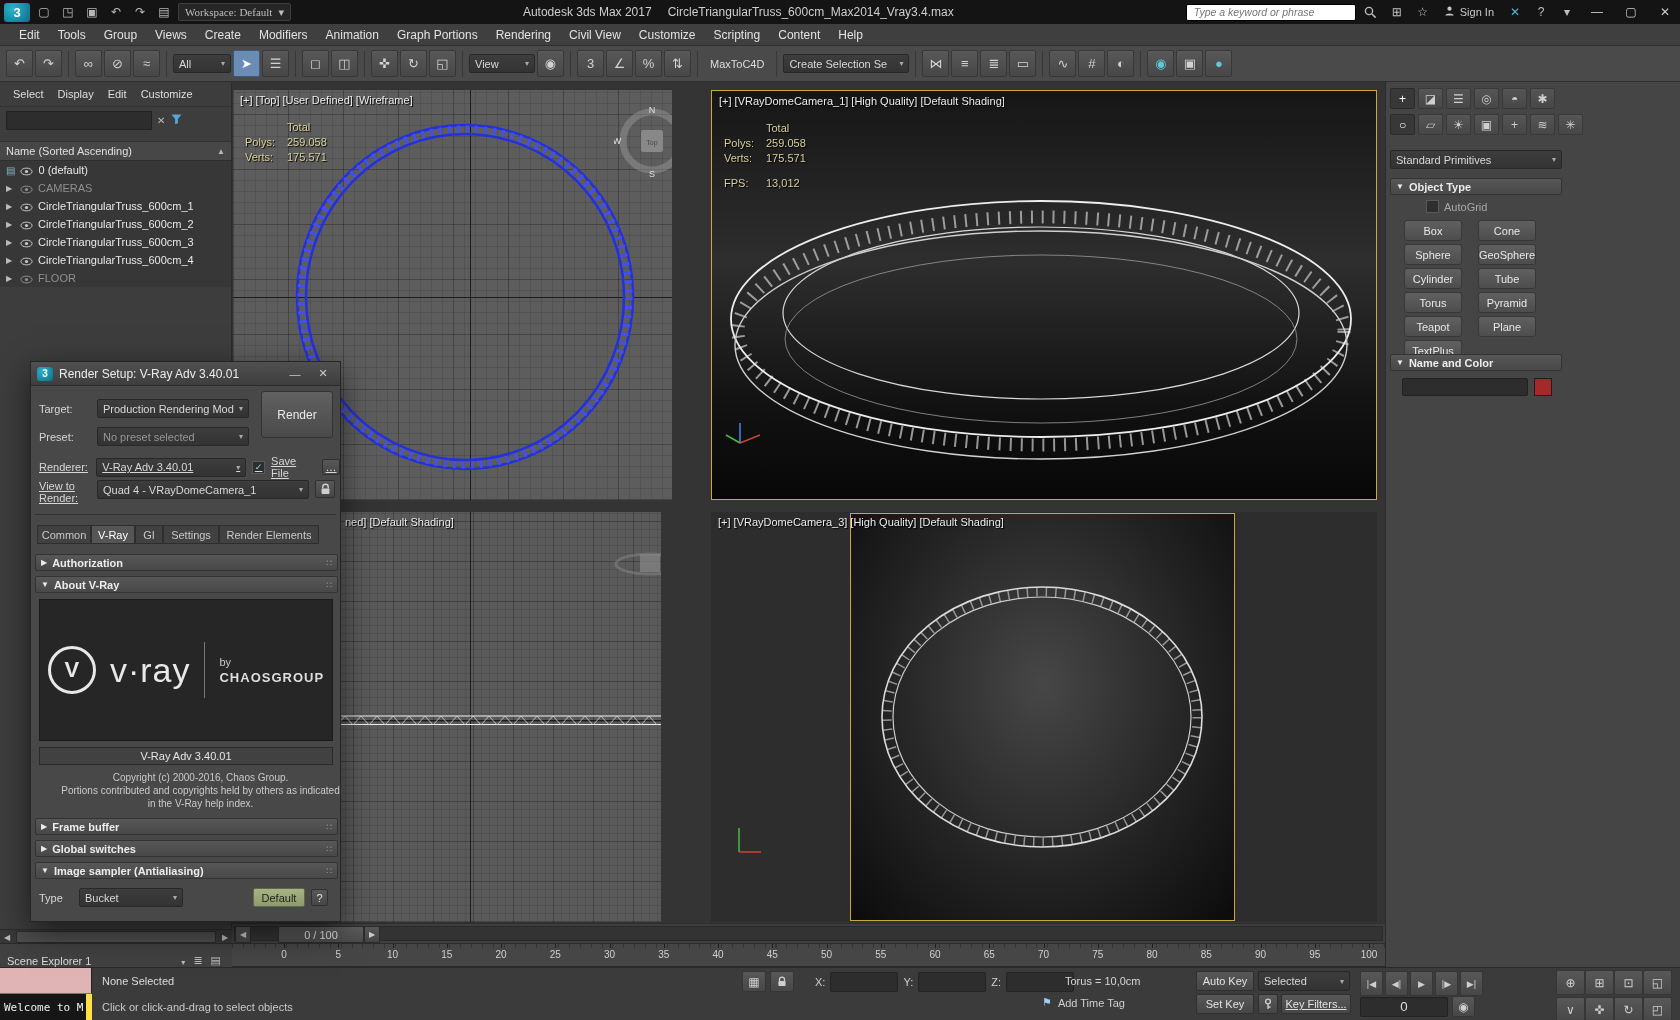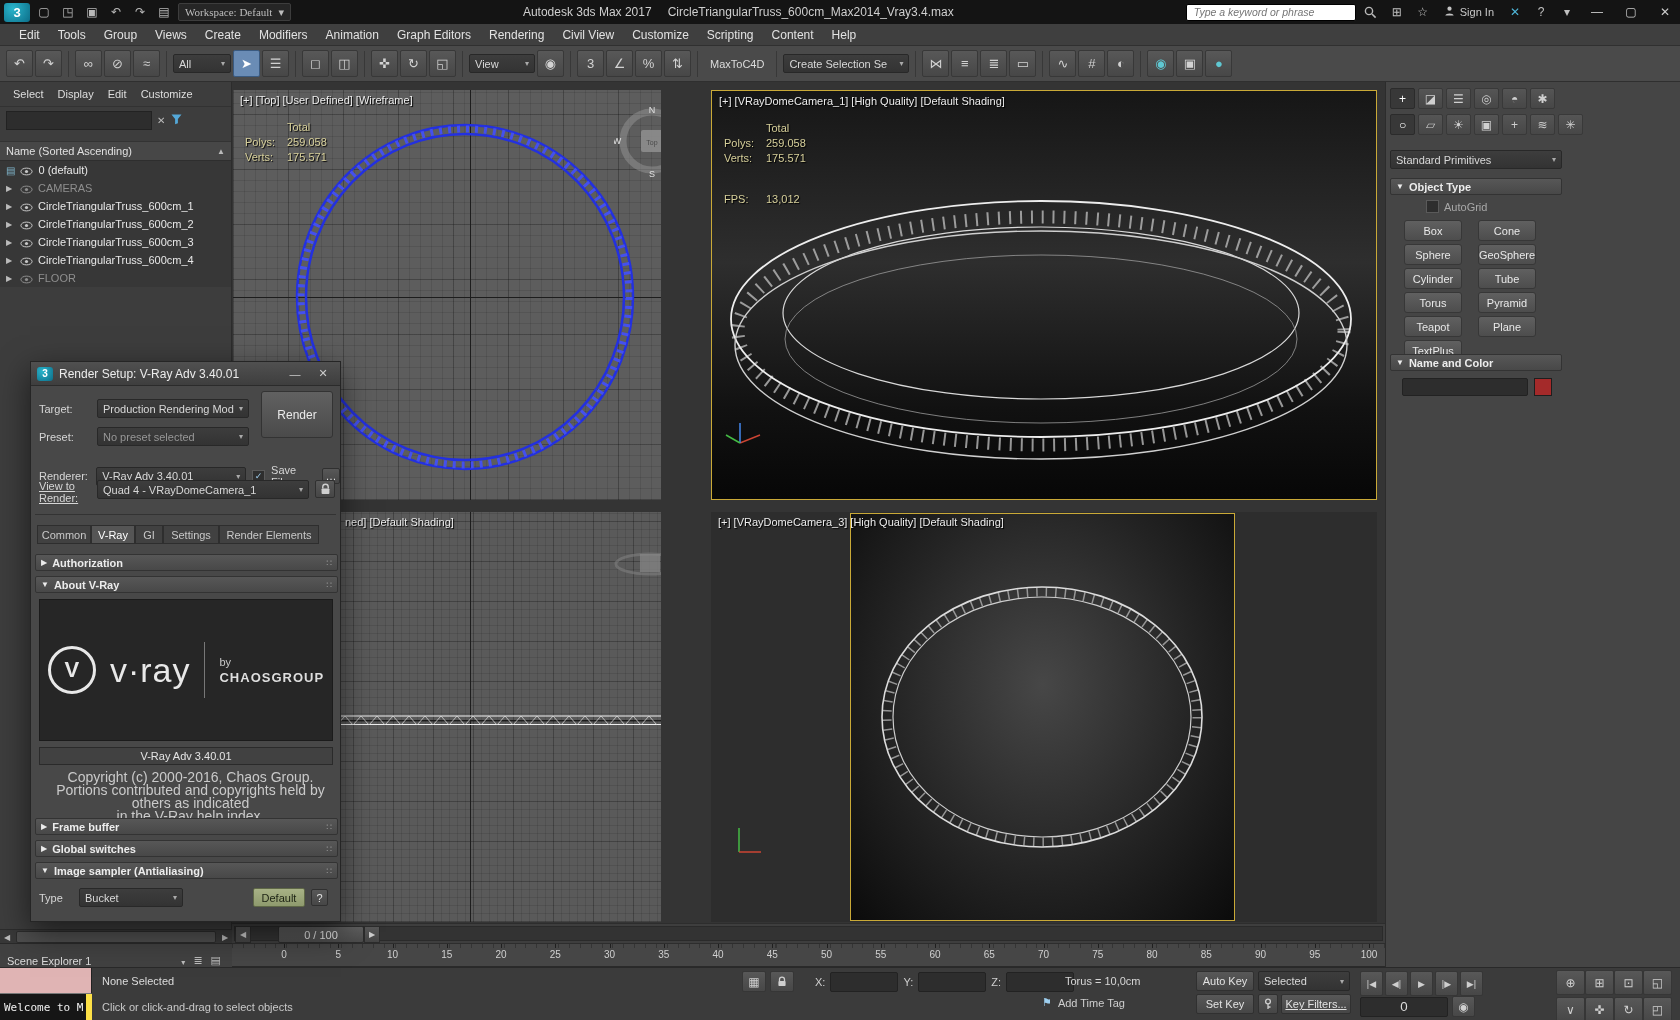--- a/index.html
+++ b/index.html
@@ -54,21 +54,21 @@
   .vp-label{position:absolute;left:7px;top:4px;font-size:11px;color:#ececec;text-shadow:1px 1px 1px #000;z-index:5;white-space:nowrap;}
   .stats{position:absolute;left:12px;top:30px;z-index:5;color:#d6cf9a;text-shadow:1px 1px 1px #000;line-height:15px;}
   .srow{display:flex;}
   .srow .sl{width:42px;}
   .srow .sv{width:56px;text-align:left;}
   .wirebg{background-color:#5d5d5d;
     background-image:
       repeating-linear-gradient(0deg, rgba(0,0,0,0.10) 0 1px, transparent 1px 11px),
       repeating-linear-gradient(90deg, rgba(0,0,0,0.10) 0 1px, transparent 1px 11px),
       repeating-linear-gradient(0deg, rgba(0,0,0,0.18) 0 1px, transparent 1px 55px),
-      repeating-linear-gradient(90deg, rgba(0,0,0,0.18) 0 1px, transparent 1px 55px);}
+      repeating-linear-gradient(90deg, rgba(0,0,0,0.18) 0 1px, transparent 1px 55px); padding-left: 11px;}
   .wirebg2{background-color:#5a5a5a;
     background-image:
       repeating-linear-gradient(0deg, rgba(0,0,0,0.10) 0 1px, transparent 1px 8px),
       repeating-linear-gradient(90deg, rgba(0,0,0,0.10) 0 1px, transparent 1px 8px),
       repeating-linear-gradient(0deg, rgba(0,0,0,0.18) 0 1px, transparent 1px 40px),
       repeating-linear-gradient(90deg, rgba(0,0,0,0.18) 0 1px, transparent 1px 40px);}
   .axisv{position:absolute;top:0;bottom:0;width:1px;background:#1d1d1d;}
   .axish{position:absolute;left:0;right:0;height:1px;background:#1d1d1d;}
   
   .tslider{left:232px;top:923px;width:1153px;height:21px;background:#3e3e3e;border-top:1px solid #2d2d2d;border-bottom:1px solid #2d2d2d;box-sizing:border-box;}
@@ -99,21 +99,21 @@
   .dlbl{color:#d6d6d6;font-size:11px;}
   .renderbtn{position:absolute;left:230px;top:29px;width:70px;height:45px;background:linear-gradient(#616161,#4a4a4a);border:1px solid #333;border-radius:3px;color:#eaeaea;font-size:12px;display:flex;align-items:center;justify-content:center;}
   .tabs{position:absolute;left:6px;top:163px;display:flex;}
   .tab{height:19px;display:flex;align-items:center;justify-content:center;background:#414141;border:1px solid #2e2e2e;color:#c8c8c8;font-size:11px;box-sizing:border-box;}
   .tab.active{background:#555;color:#fff;}
   .vlogo-box{position:absolute;left:8px;top:237px;width:294px;height:142px;background:#262626;border:1px solid #1b1b1b;display:flex;align-items:center;justify-content:center;gap:14px;box-sizing:border-box;}
   .vcirc{width:42px;height:42px;border:3px solid #e8e8e8;border-radius:50%;display:flex;align-items:center;justify-content:center;color:#e8e8e8;font-size:22px;font-weight:bold;}
   .vray-word{color:#e8e8e8;font-size:34px;letter-spacing:1px;text-align:right;}
   .vsep{width:1px;height:56px;background:#777;}
   .verbar{position:absolute;left:8px;top:385px;width:294px;height:18px;background:#414141;border:1px solid #2a2a2a;display:flex;align-items:center;justify-content:center;color:#e4e4e4;box-sizing:border-box;}
-  .copy{position:absolute;left:4px;top:409px;width:311px;text-align:center;color:#cacaca;font-size:14px;line-height:13px;}
+  .copy{position:absolute;left:14px;top:409px;width:311px;text-align:center;color:#cacaca;font-size:10px;line-height:13px;}
   .defbtn{width:50px;height:17px;background:linear-gradient(#a8b286,#8e9a6d);border:1px solid #5f6847;border-radius:2px;color:#1d2314;display:flex;align-items:center;justify-content:center;font-size:11px;}
   
   .statusbar{left:0;top:967px;width:1680px;height:53px;background:#3b3b3b;border-top:1px solid #292929;box-sizing:border-box;}
   .listener-pink{position:absolute;left:0;top:0;width:92px;height:26px;background:#e0b4b4;border-right:1px solid #222;border-bottom:1px solid #777;box-sizing:border-box;}
   .listener-dark{position:absolute;left:0;top:26px;width:92px;height:27px;background:#161616;border-right:6px solid #fde047;color:#efefef;display:flex;align-items:center;padding-left:4px;box-sizing:border-box;font-family:"DejaVu Sans Mono",monospace;font-size:11px;white-space:nowrap;overflow:hidden;}
   .sfield{height:16px;background:#2d2d2d;border:1px solid #222;border-radius:2px;}
   .skbtn{height:20px;background:linear-gradient(#585858,#464646);border:1px solid #303030;border-radius:2px;color:#e2e2e2;display:flex;align-items:center;justify-content:center;font-size:11px;box-sizing:border-box;}
   .navic{width:27px;height:23px;display:inline-flex;align-items:center;justify-content:center;background:linear-gradient(#585858,#474747);border:1px solid #363636;border-radius:2px;color:#cfcfcf;font-size:12px;}
 </style>
 </head>
@@ -167,21 +167,21 @@
 
   <div class="ab menubar">
 
   <span>Edit</span>
       <span>Tools</span>
       <span>Group</span>
       <span>Views</span>
       <span>Create</span>
       <span>Modifiers</span>
       <span>Animation</span>
-      <span>Graph Editors</span>
+      <span>Graph Portions</span>
       <span>Rendering</span>
       <span>Civil View</span>
       <span>Customize</span>
       <span>Scripting</span>
       <span>Content</span>
       <span>Help</span>
     </div>
 
   <div class="ab toolbar">
     <span class="ic">↶</span>
@@ -400,21 +400,21 @@
           <span class="sv">Total</span>
         </div>
       <div class="srow">
           <span class="sl">Polys:</span>
           <span class="sv">259.058</span>
         </div>
       <div class="srow">
           <span class="sl">Verts:</span>
           <span class="sv">175.571</span>
         </div>
-      <div class="srow" style="margin-top:26px;">
+      <div class="srow" style="margin-top:10px;">
           <span class="sl">FPS:</span>
           <span class="sv">13,012</span>
         </div>
     </div>
   </div>
 
   <div class="ab vp wirebg2" style="left:233px;top:512px;width:428px;height:410px;">
     <div class="axisv" style="left:237px;"></div>
     <div class="axish" style="top:208px;"></div>
     <svg class="ab" style="left:0;top:0;" width="428" height="410">
@@ -497,21 +497,21 @@
       </div>
 
     <div class="dlg-row" style="top:65px;">
       <span class="dlbl" style="width:52px;">Preset:</span>
       <div class="dd" style="width:152px;color:#979797;">
         <span class="cv">No preset selected</span>
         <span class="ca">▾</span>
       </div>
     </div>
 
-    <div class="dlg-row" style="top:102px;">
+    <div class="dlg-row" style="top:93px;text-decoration:underline;">
       <span class="dlbl" style="width:52px;">Renderer:</span>
       <div class="dd" style="width:152px;">
         <span class="cv">V-Ray Adv 3.40.01</span>
         <span class="ca">▾</span>
       </div>
       <span class="cbox">✓</span>
       <span class="dlbl">Save File</span>
       <span class="skbtn" style="width:18px;height:16px;">…</span>
     </div>
 

